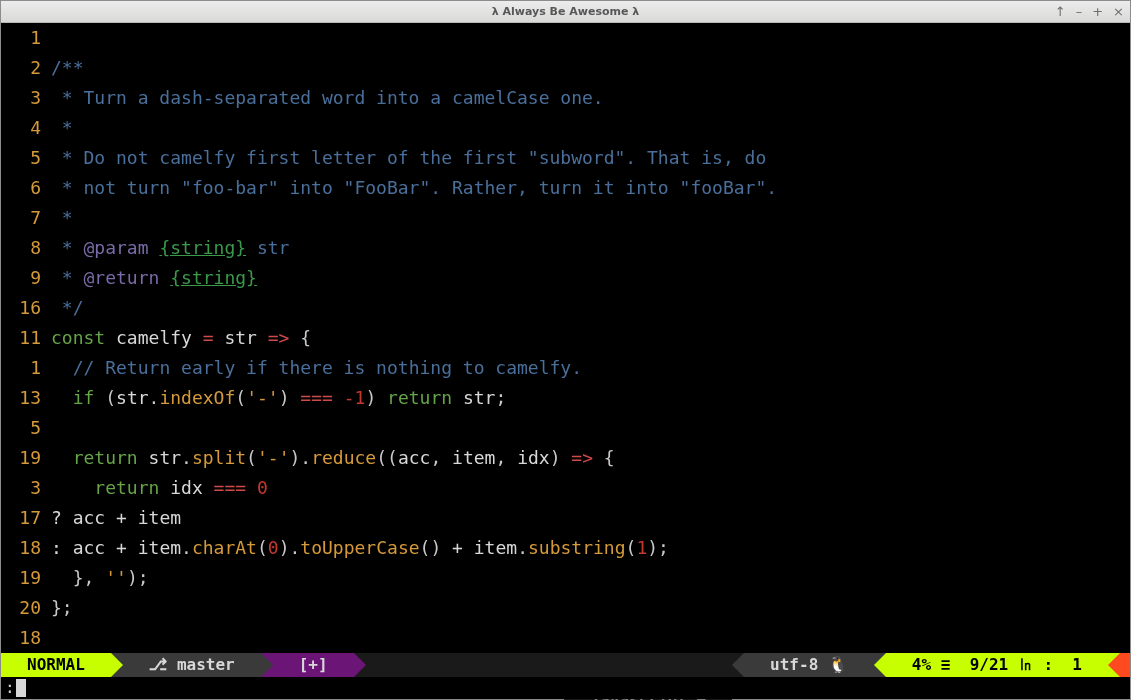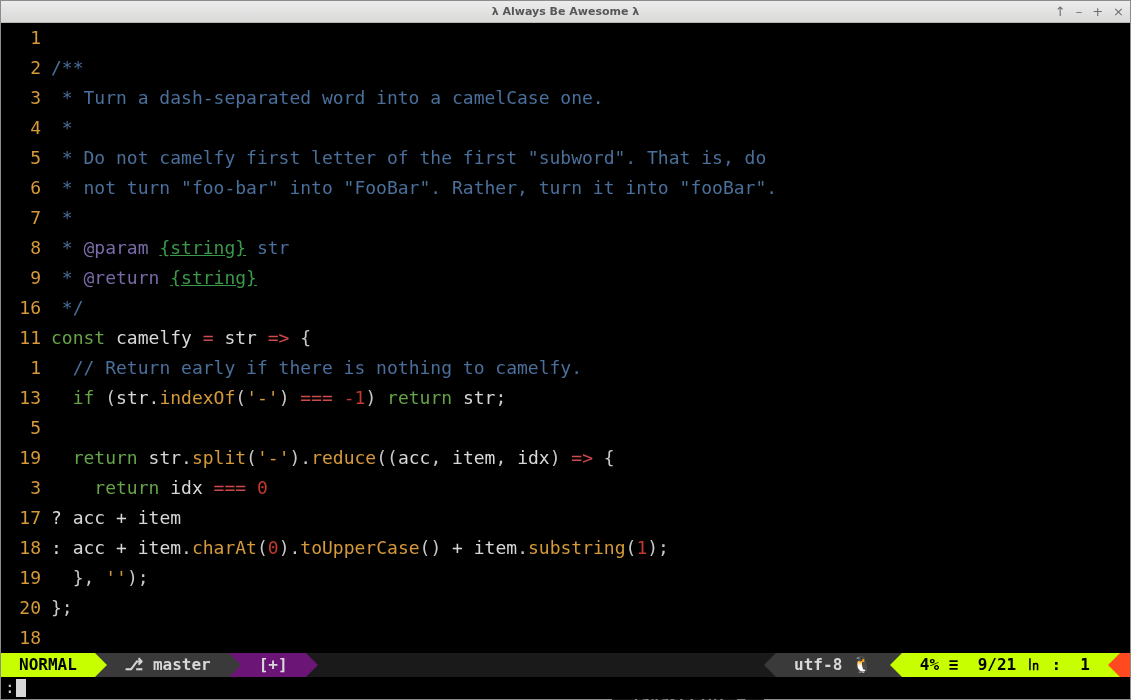--- a/index.html
+++ b/index.html
@@ -29,21 +29,21 @@
   .c-ident    { color:#d8d8d8; }
   .c-func     { color:#d69a3a; }
   .c-op       { color:#cf4a4a; }   
   .c-str      { color:#d69a3a; }
   .c-num      { color:#c5392f; }
   .c-punct    { color:#c8c8c8; }
   .c-indent   { color:#3a3a3a; }
 
   
   .statusline { position:absolute; left:0; right:0; bottom:22px; height:24px; font-size:16px; font-weight:bold; line-height:24px; display:flex; background:#1a1a1a; }
-  .seg { display:flex; align-items:center; padding:0 18px; height:24px; }
+  .seg { display:flex; align-items:center; padding:0 26px; height:24px; }
   .arrow-r, .arrow-l { width:0; height:0; border-top:12px solid transparent; border-bottom:12px solid transparent; }
   .s-mode   { background:#c7ff00; color:#000; }
   .ar-mode  { border-left:12px solid #c7ff00; background:#3a3a3a; }
   .s-branch { background:#3a3a3a; color:#d8d8d8; }
   .ar-branch{ border-left:12px solid #3a3a3a; background:#6b1577; }
   .s-mod    { background:#6b1577; color:#d8d8d8; }
   .ar-mod   { border-left:12px solid #6b1577; background:#1a1a1a; }
   .spacer   { flex:1; background:#1a1a1a; }
   .s-ft     { background:#1a1a1a; color:#888;margin-top:35px; }
   .al-ft    { border-right:12px solid #3a3a3a; background:#1a1a1a; }

